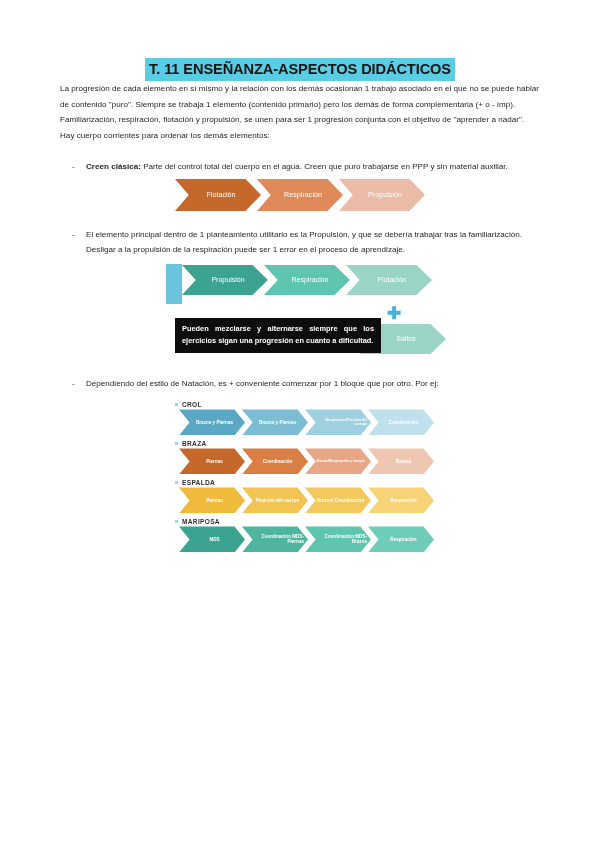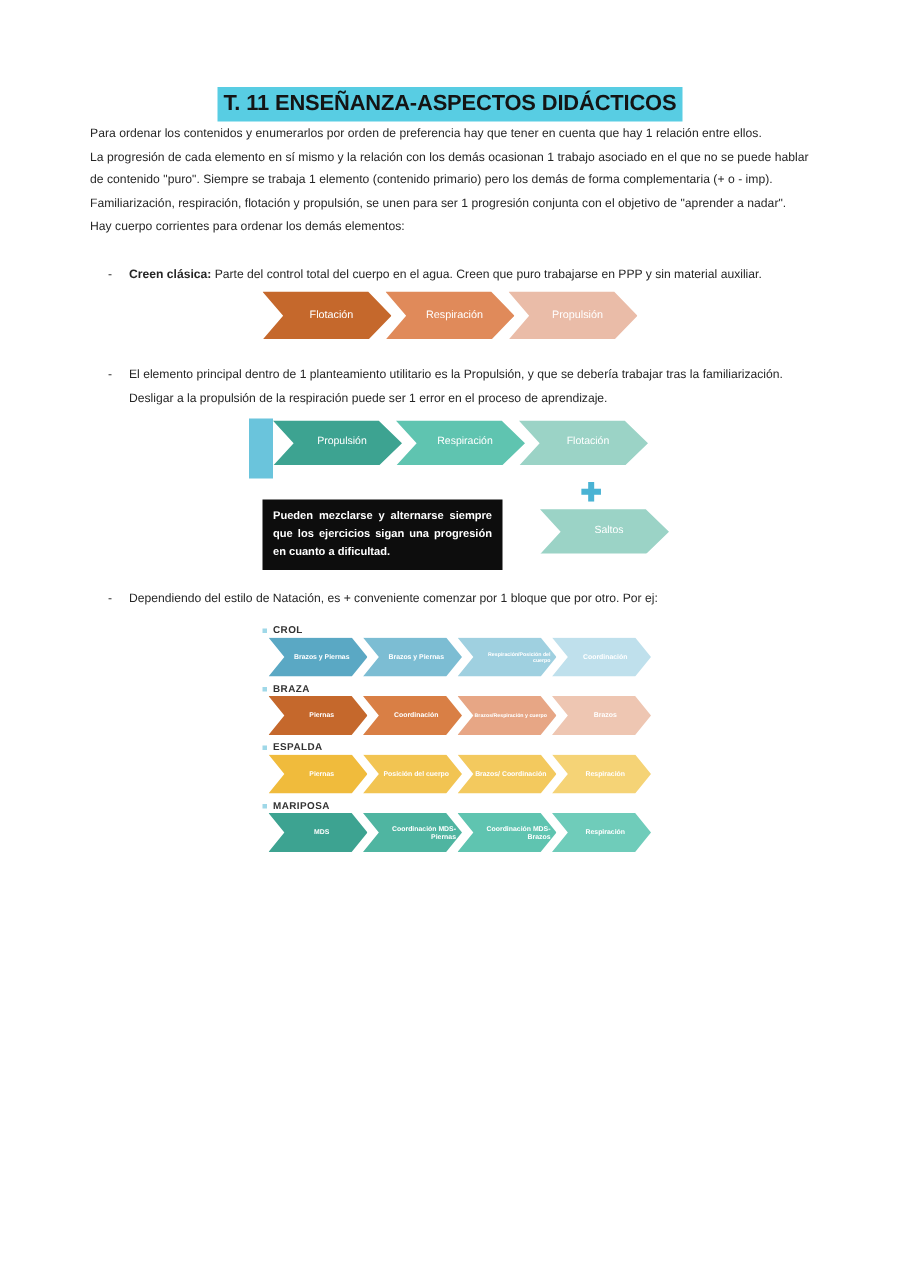--- a/index.html
+++ b/index.html
@@ -90,21 +90,21 @@
   .d2-row1 .chev { width:86px; height:30px; font-size:7px; font-weight:normal; }
   .plus {
     position:absolute; left:327px; top:41px;
     color:#4ab3d4;
     font-size:17px; font-weight:bold; line-height:1;
   }
   .d2-row2 { position:absolute; left:300px; top:60px; display:flex; }
   .d2-row2 .chev { width:86px; height:30px; font-size:7px; font-weight:normal; }
   .callout {
     position:absolute; left:115px; top:54px;
-    width:160px;
+    width:206px;
     background:#0d0d0d;
     color:#ffffff;
     font-size:7.4px;
     line-height:1.62;
     padding:5px 7px 6px 7px;
     text-align:justify;
     font-weight:bold;
   }
 
   
@@ -133,21 +133,20 @@
 </head>
 <body>
 
 <div class="page">
 
   <div class="title-wrap">
     <span class="doc-title">T. 11 ENSEÑANZA-ASPECTOS DIDÁCTICOS</span>
   </div>
 
 
-  <p class="body p1">Para ordenar los contenidos y enumerarlos por orden de preferencia hay que tener en cuenta que hay 1 relación entre ellos.</p>
   <p class="body p2">La progresión de cada elemento en sí mismo y la relación con los demás ocasionan 1 trabajo asociado en el que no se puede hablar de contenido "puro". Siempre se trabaja 1 elemento (contenido primario) pero los demás de forma complementaria (+ o - imp).</p>
   <p class="body p3">Familiarización, respiración, flotación y propulsión, se unen para ser 1 progresión conjunta con el objetivo de "aprender a nadar".</p>
   <p class="body p5">Hay cuerpo corrientes para ordenar los demás elementos:</p>
 
   <div class="bullet">
     <span class="dash">-</span>
     <span class="txt"><b>Creen clásica:</b><span> Parte del control total del cuerpo en el agua. Creen que puro trabajarse en PPP y sin material auxiliar.</span></span>
   </div>
 
   <div class="chev-row d1" id="d1">

